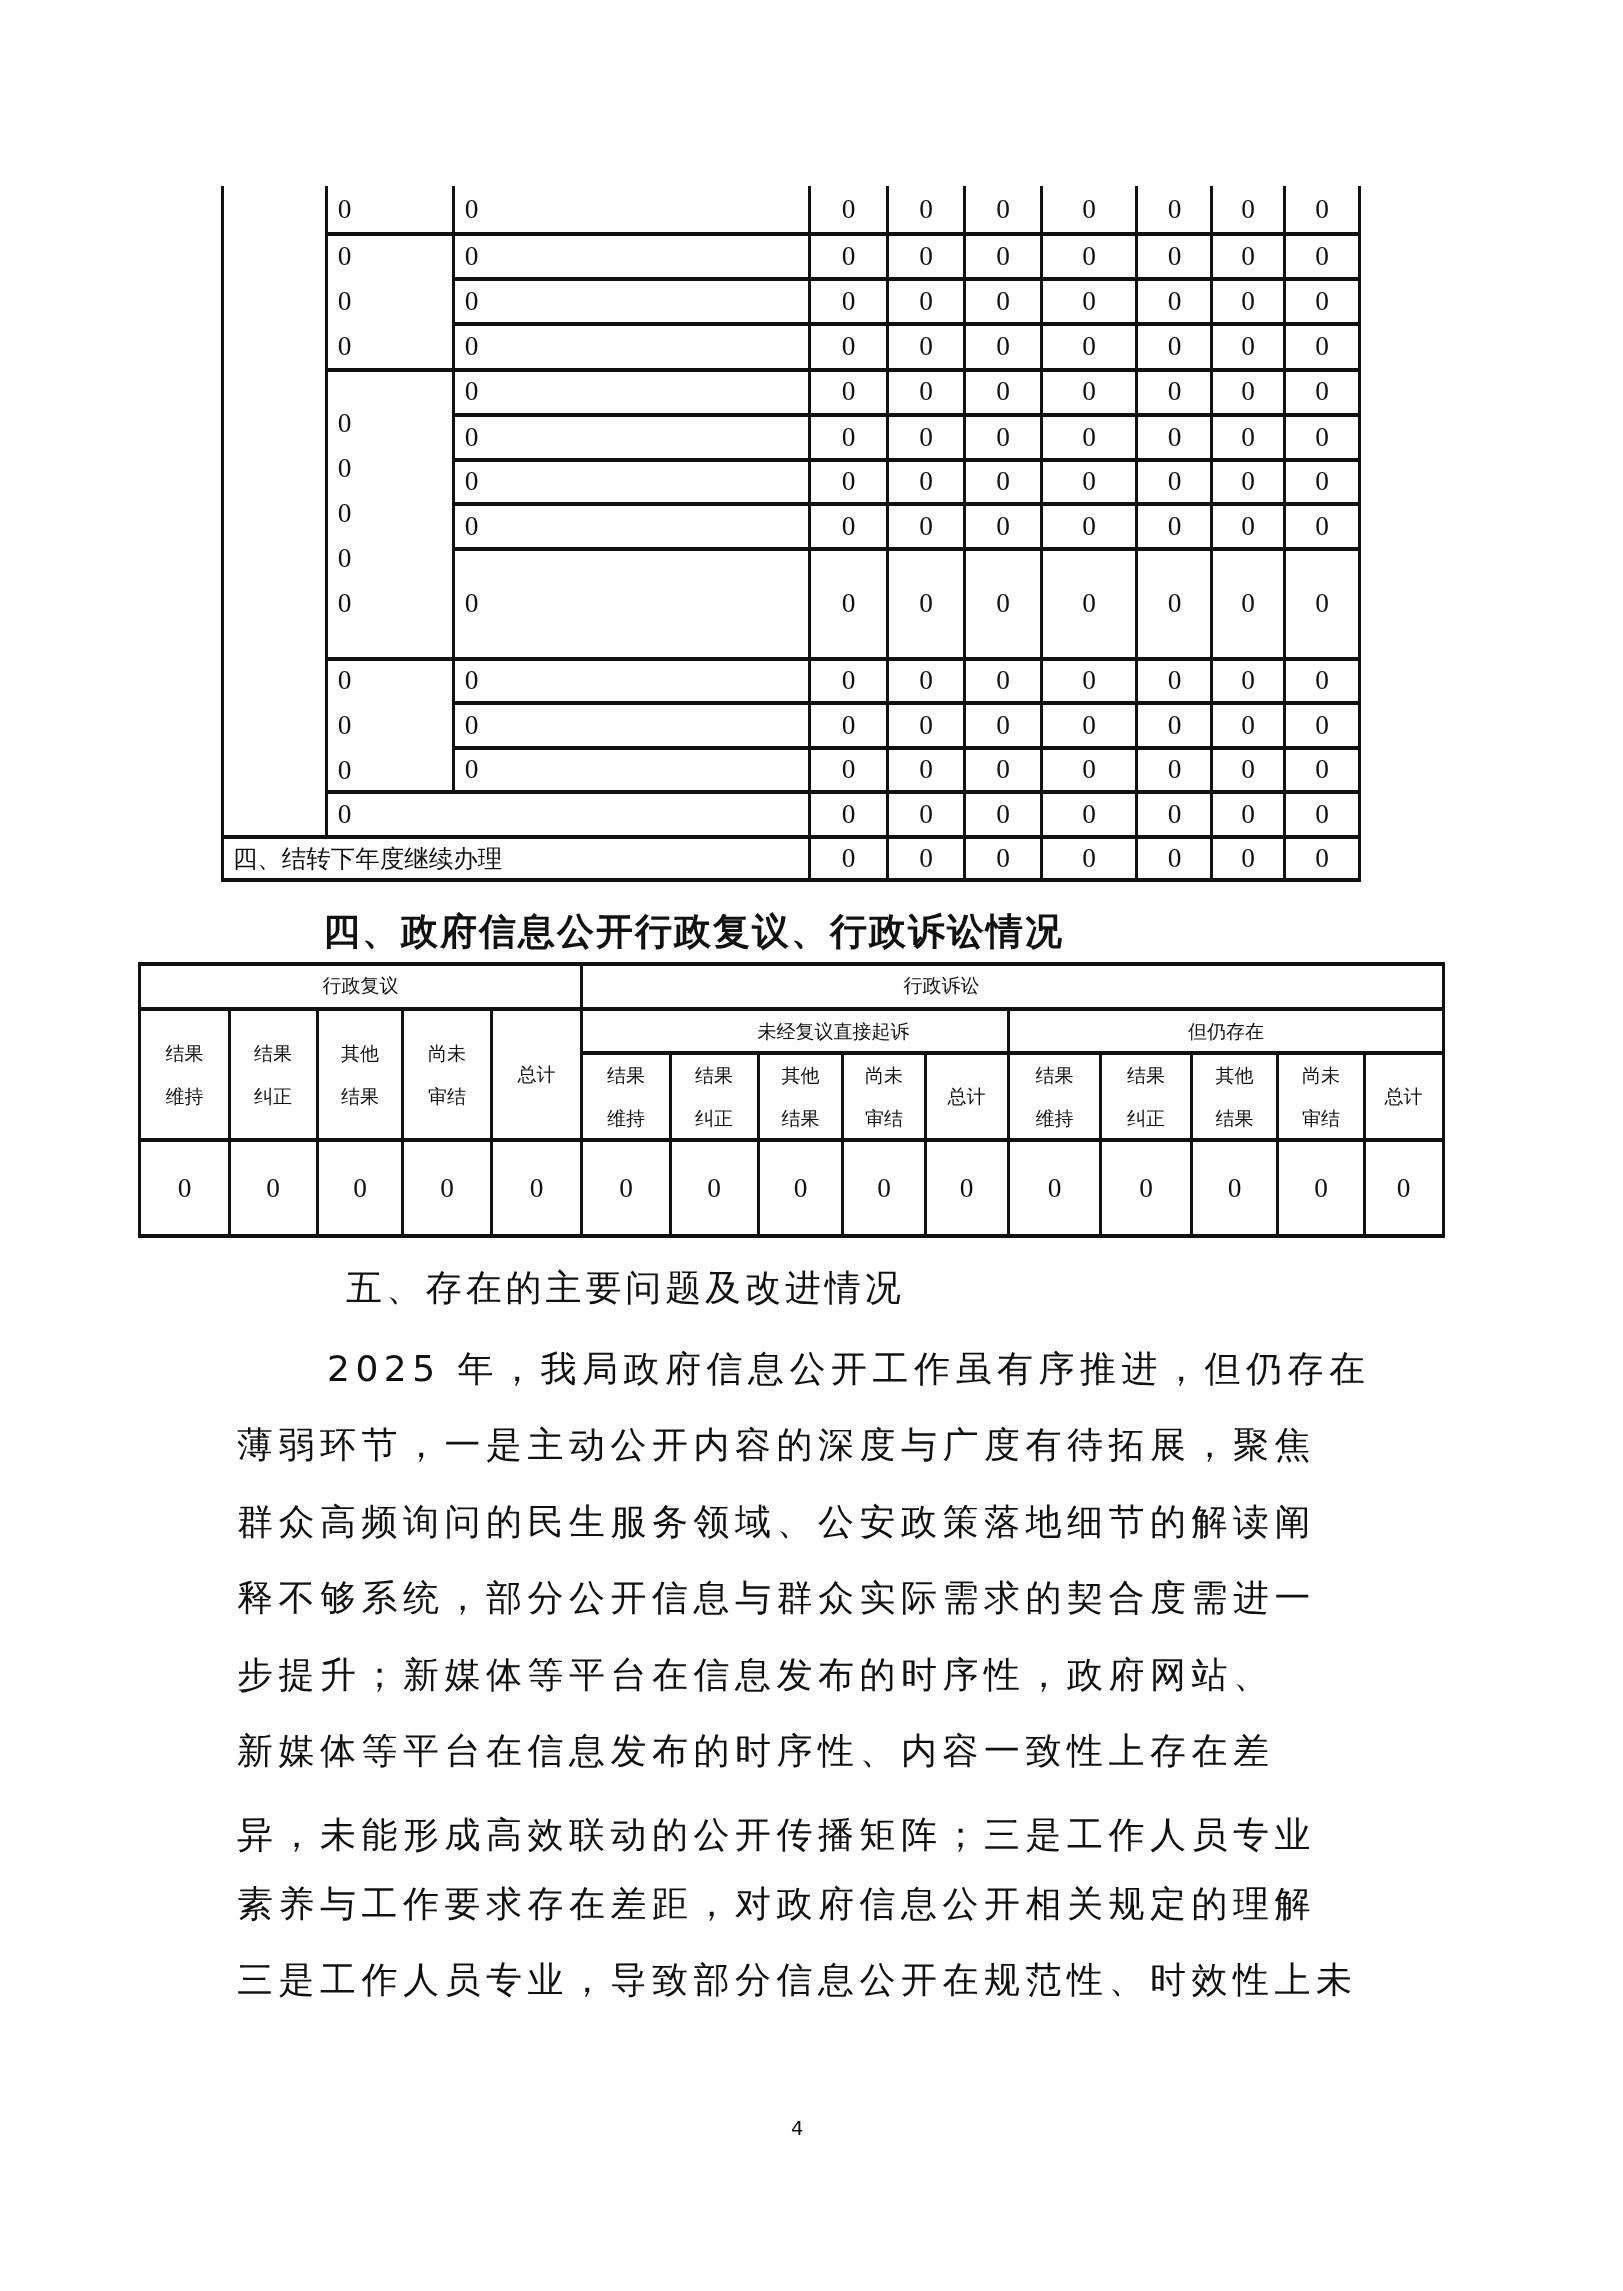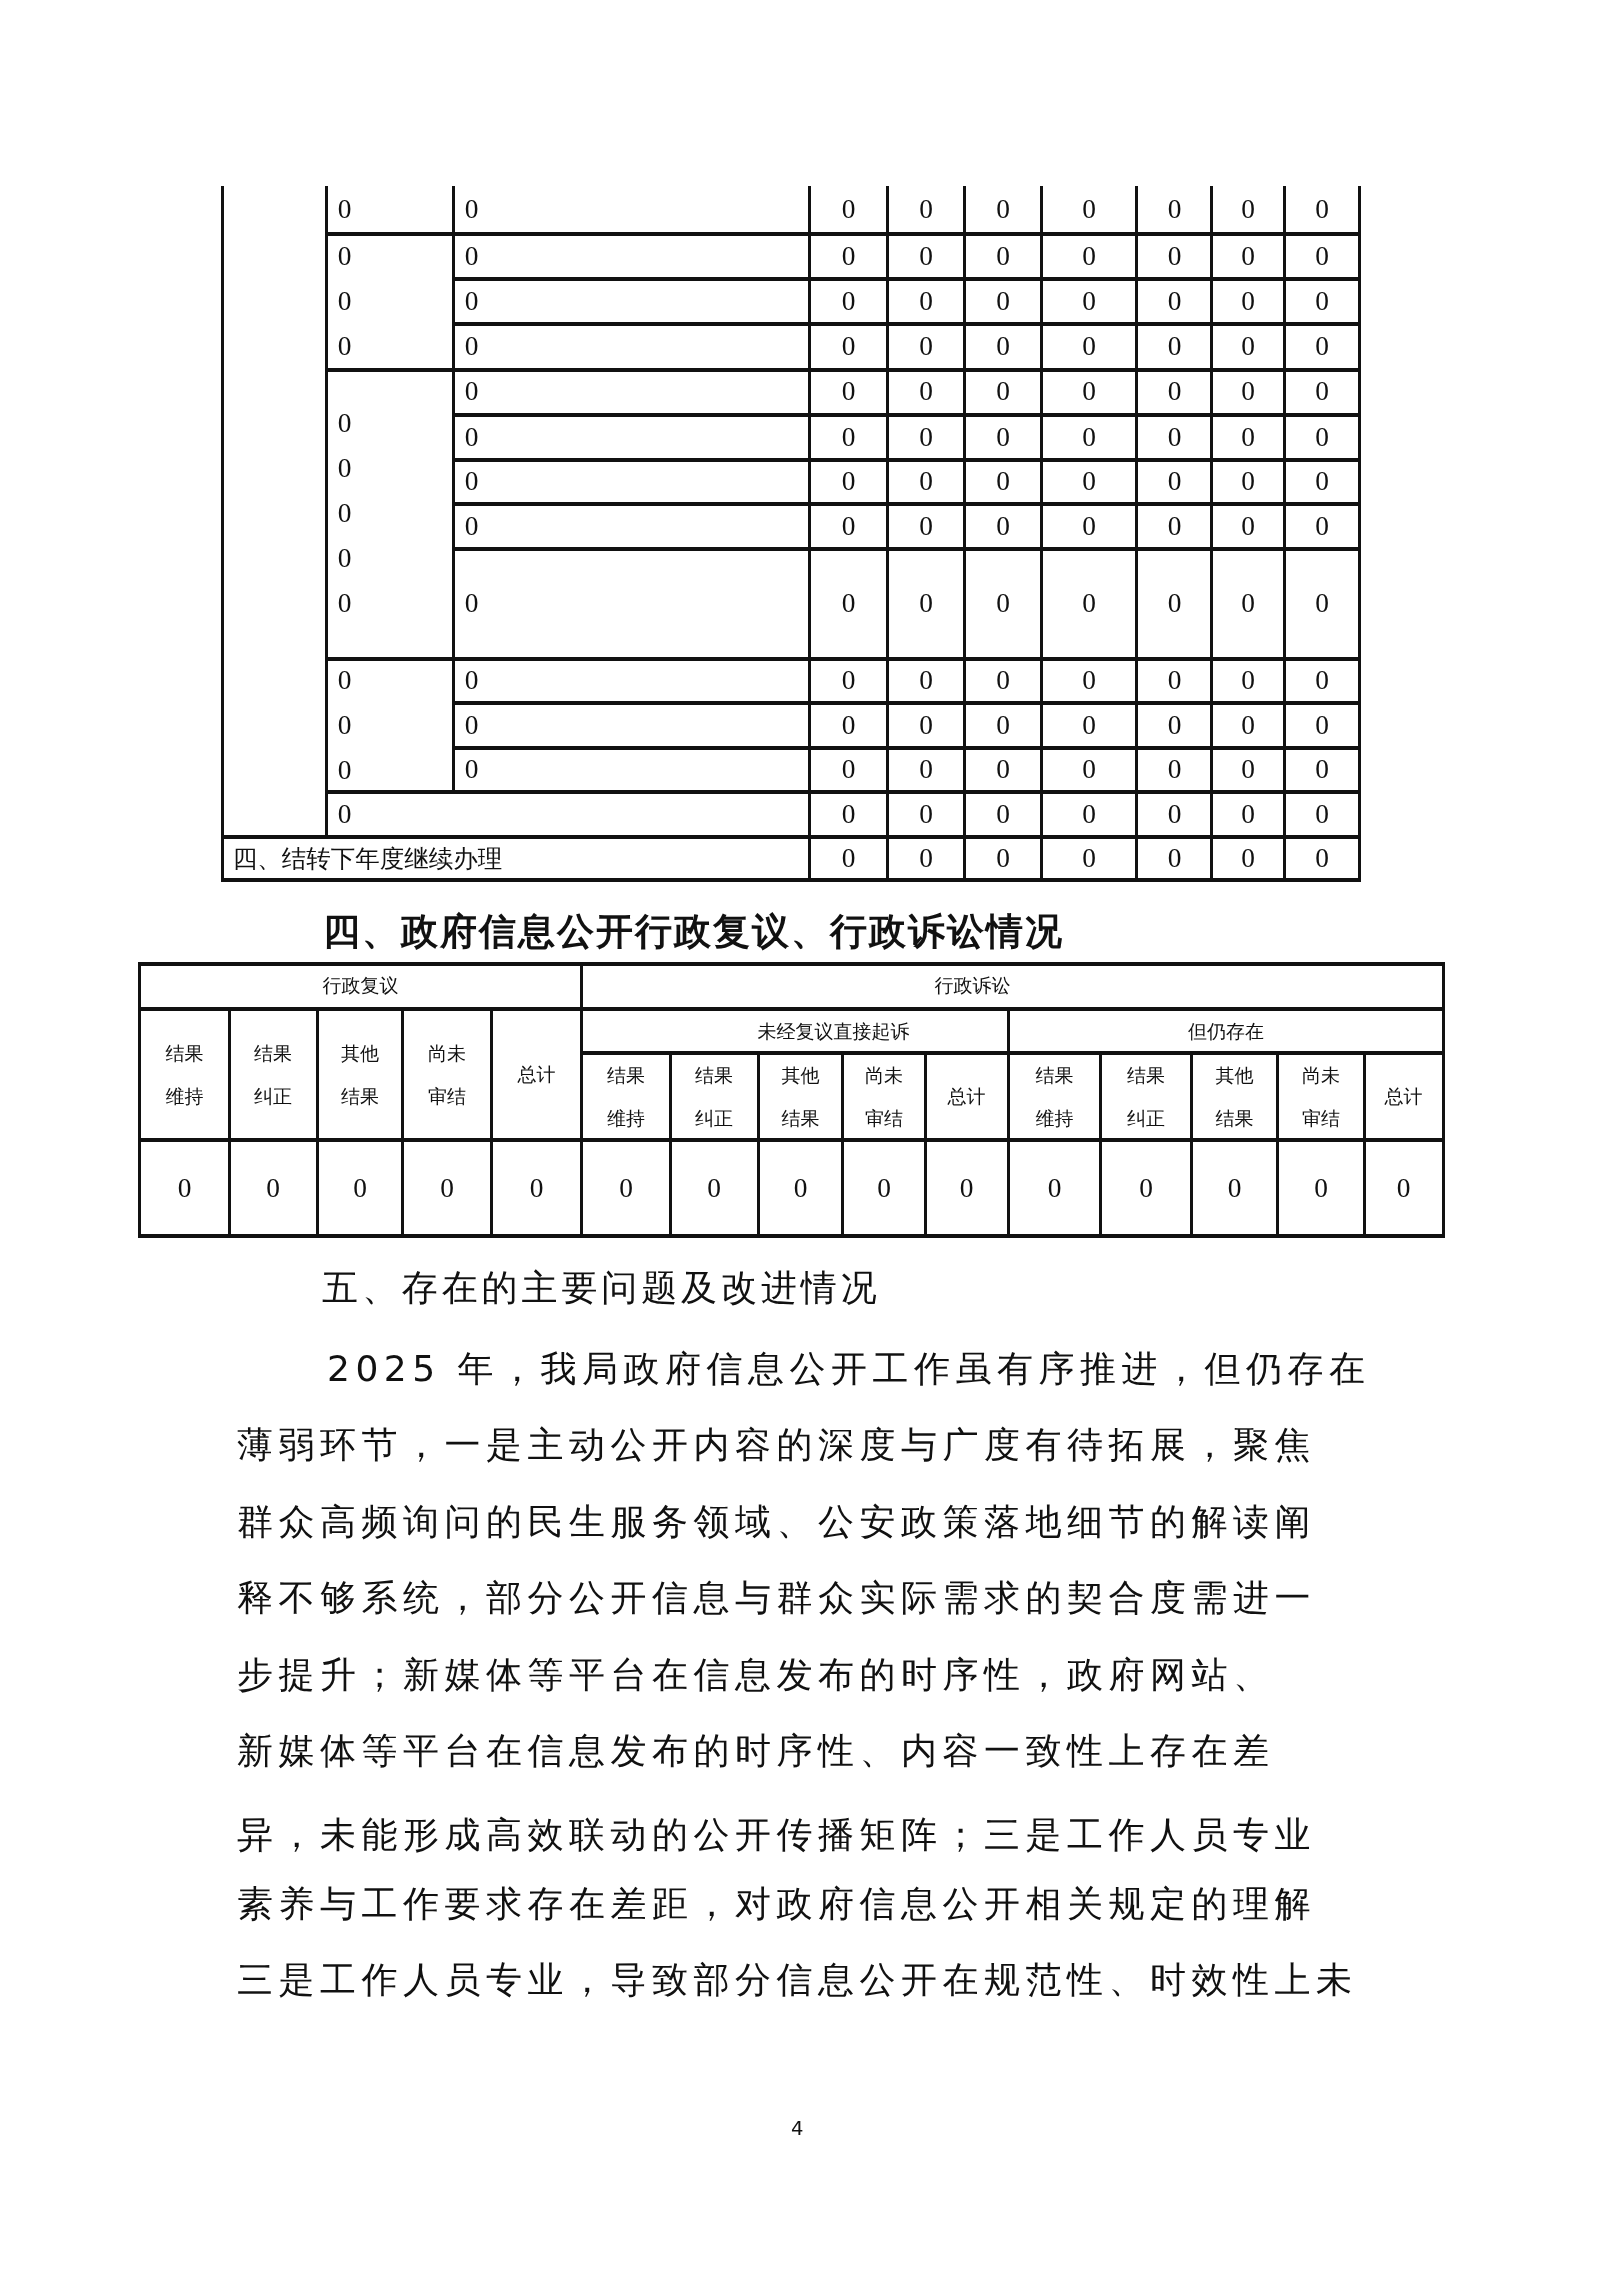--- a/index.html
+++ b/index.html
@@ -215,21 +215,21 @@
       <div class="vline" style="left: 757px; top: 1051px; height: 187px;"></div>
       <div class="vline" style="left: 841px; top: 1051px; height: 187px;"></div>
       <div class="vline" style="left: 924px; top: 1051px; height: 187px;"></div>
       <div class="vline" style="left: 1099px; top: 1051px; height: 187px;"></div>
       <div class="vline" style="left: 1190px; top: 1051px; height: 187px;"></div>
       <div class="vline" style="left: 1276px; top: 1051px; height: 187px;"></div>
       <div class="vline" style="left: 1363px; top: 1051px; height: 187px;"></div>
     </div>
 
   <div class="cell center hdr" style="left:141px; top:965px; width:439px; height:41px;">行政复议</div>
-  <div class="cell center hdr" style="left:607px; top:965px; width:731px; height:41px;">行政诉讼</div>
+  <div class="cell center hdr" style="left:576px; top:965px; width:731px; height:41px;">行政诉讼</div>
   <div class="cell center hdr" style="left:583px; top:1011px; width:501px; height:40px;">未经复议直接起诉</div>
   <div class="cell center hdr" style="left:1010px; top:1011px; width:432px; height:40px;">但仍存在</div>
 
   <div id="t2-heads">
       <div class="cell center hdr" style="left: 141px; top: 1011px; width: 87px; height: 127px; flex-direction: column;">
         <span>结果</span>
         <span>维持</span>
       </div>
       <div class="cell center hdr" style="left: 231px; top: 1011px; width: 84px; height: 127px; flex-direction: column;">
         <span>结果</span>
@@ -300,21 +300,21 @@
       <div class="cell center" style="left: 844px; top: 1142px; width: 80px; height: 92px;">0</div>
       <div class="cell center" style="left: 927px; top: 1142px; width: 79px; height: 92px;">0</div>
       <div class="cell center" style="left: 1010px; top: 1142px; width: 89px; height: 92px;">0</div>
       <div class="cell center" style="left: 1102px; top: 1142px; width: 88px; height: 92px;">0</div>
       <div class="cell center" style="left: 1193px; top: 1142px; width: 83px; height: 92px;">0</div>
       <div class="cell center" style="left: 1279px; top: 1142px; width: 84px; height: 92px;">0</div>
       <div class="cell center" style="left: 1366px; top: 1142px; width: 75px; height: 92px;">0</div>
     </div>
 </div>
 
-<div class="abs section5-title" style="left:322px; top:1264px;">五、存在的主要问题及改进情况</div>
+<div class="abs section5-title" style="left:346px; top:1264px;">五、存在的主要问题及改进情况</div>
 
 <div>
   <div class="para-line" style="top:1345px; left:327px; width:1078px;">2025 年，我局政府信息公开工作虽有序推进，但仍存在</div>
   <div class="para-line" style="top:1421px;">薄弱环节，一是主动公开内容的深度与广度有待拓展，聚焦</div>
   <div class="para-line" style="top:1498px;">群众高频询问的民生服务领域、公安政策落地细节的解读阐</div>
   <div class="para-line" style="top:1574px;">释不够系统，部分公开信息与群众实际需求的契合度需进一</div>
   <div class="para-line" style="top:1651px;">步提升；新媒体等平台在信息发布的时序性，政府网站、</div>
   <div class="para-line" style="top:1727px;">新媒体等平台在信息发布的时序性、内容一致性上存在差</div>
   <div class="para-line" style="top:1803px;margin-top:8px;">异，未能形成高效联动的公开传播矩阵；三是工作人员专业</div>
   <div class="para-line" style="top:1880px;">素养与工作要求存在差距，对政府信息公开相关规定的理解</div>

